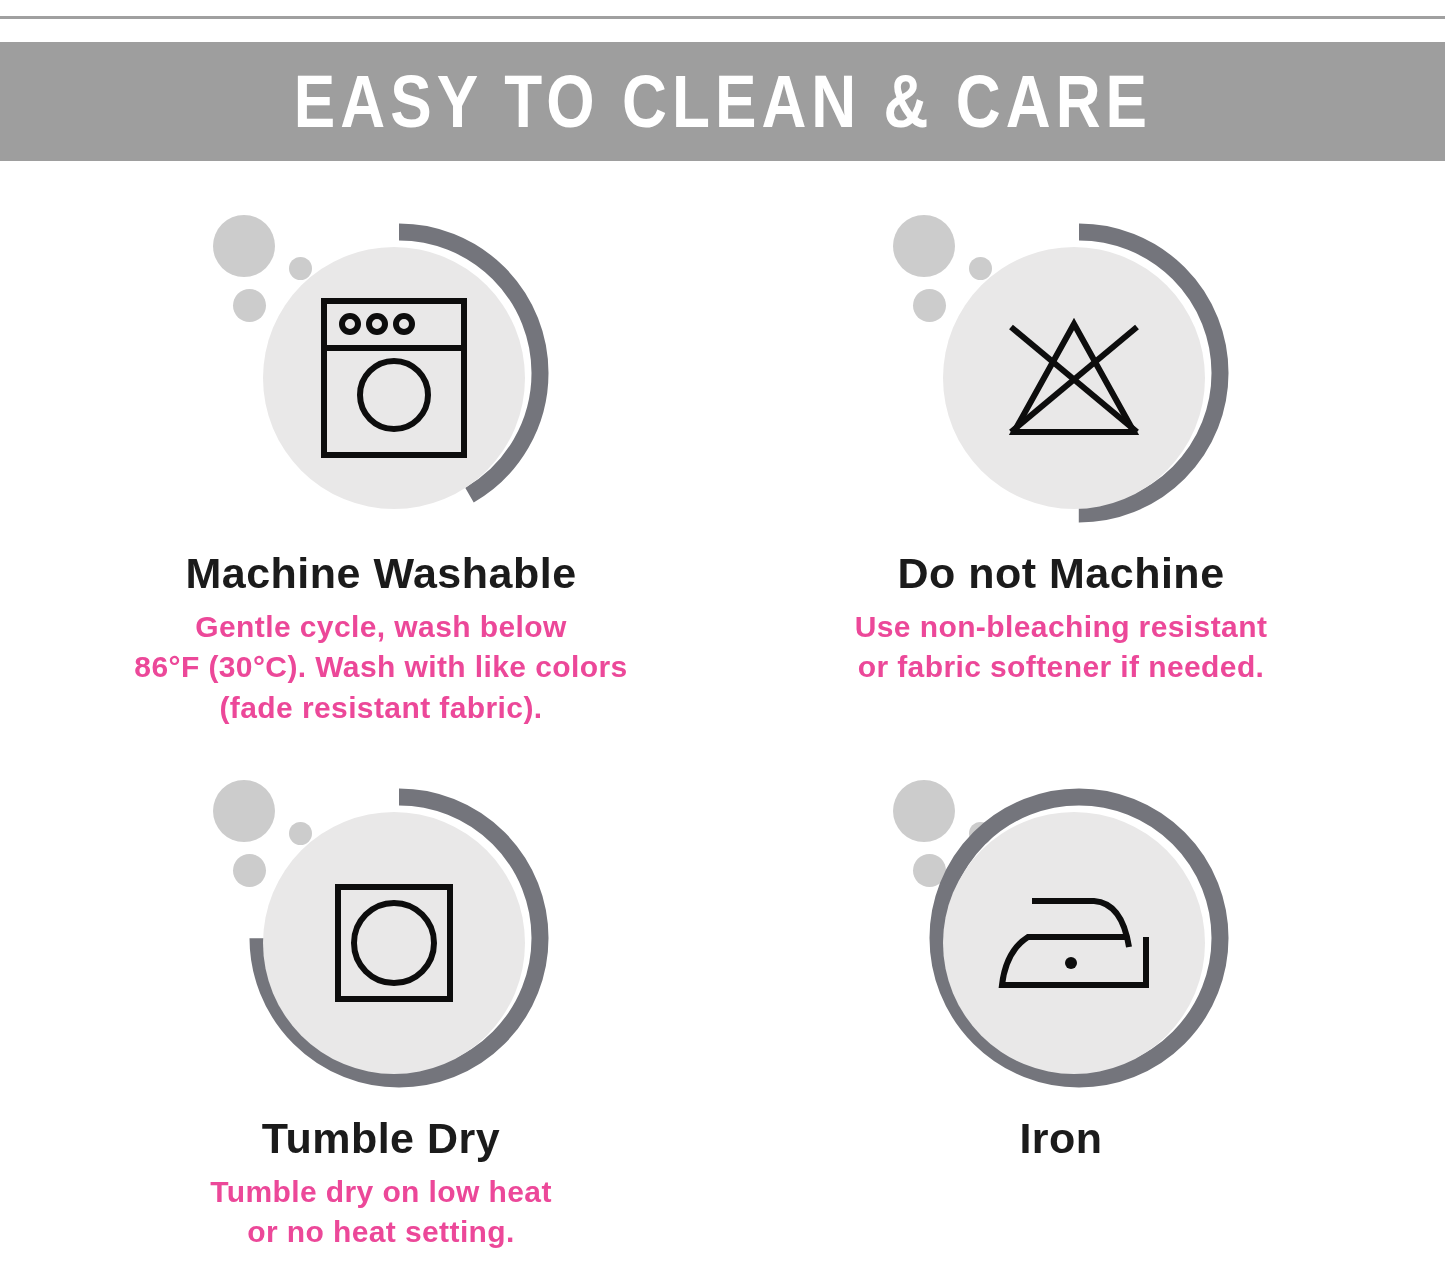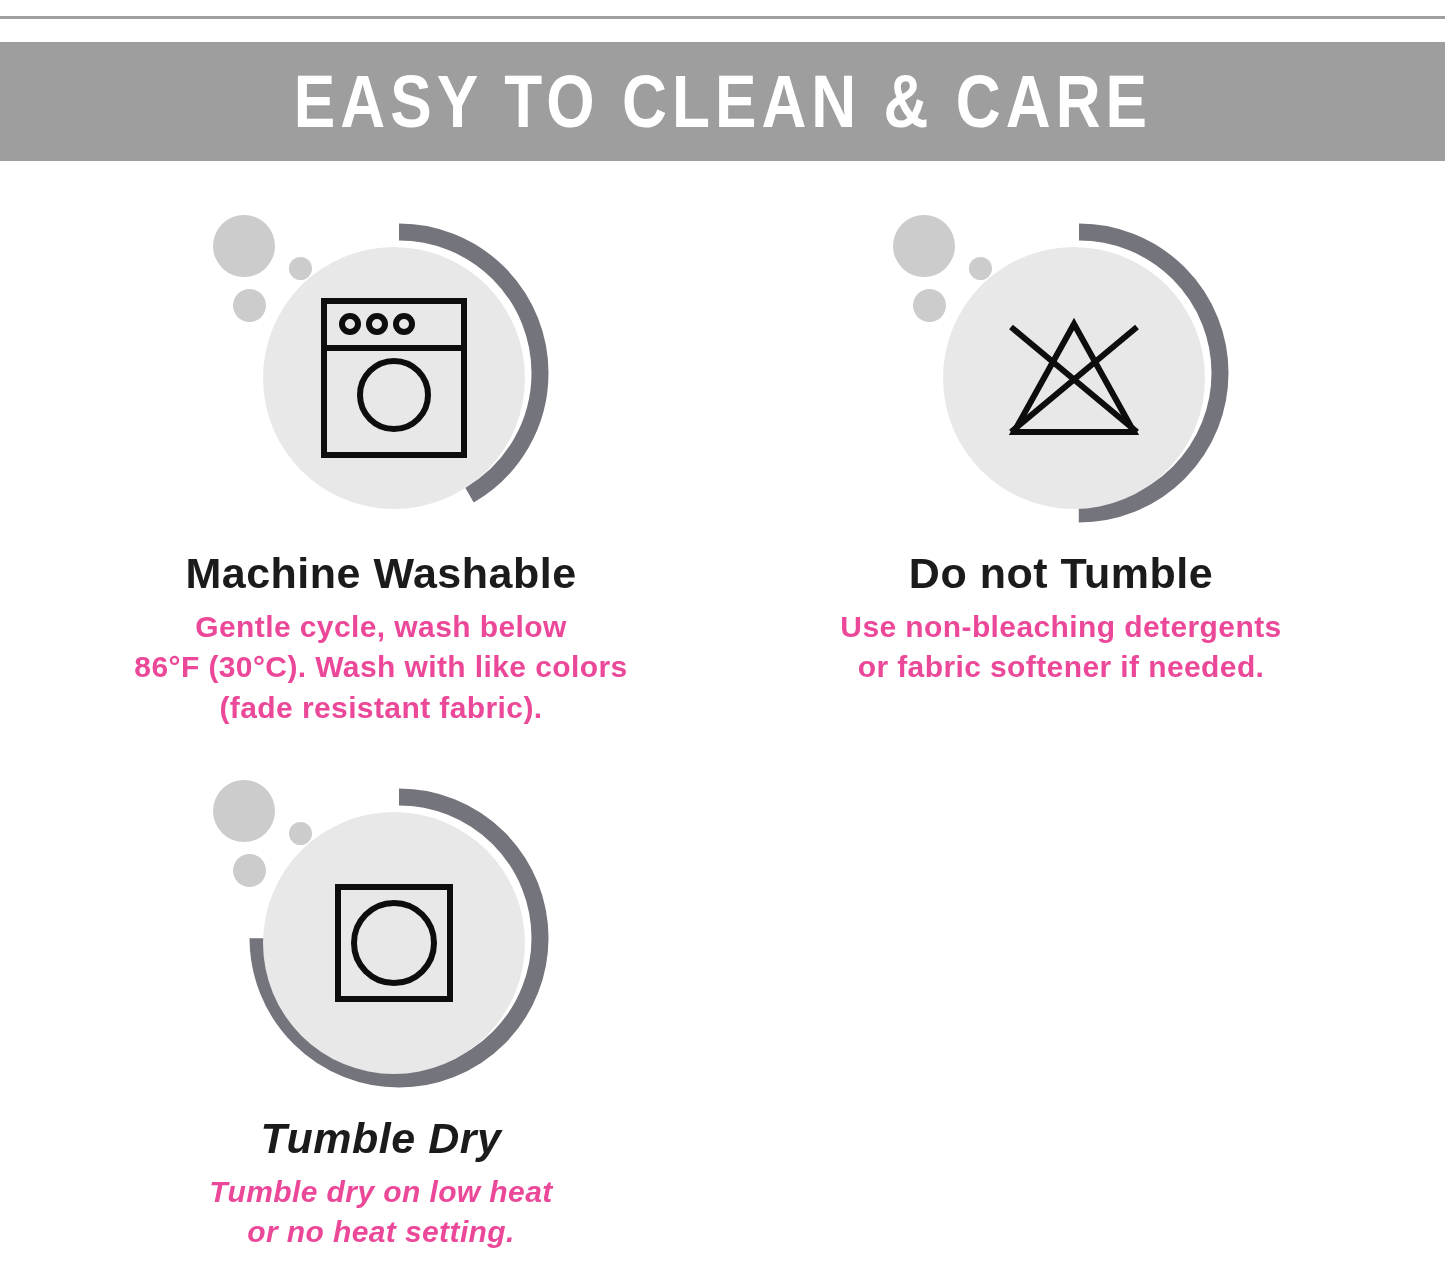--- a/index.html
+++ b/index.html
@@ -66,21 +66,21 @@
     height: 1118px;
     padding-left: 32px;
   }
 
   .care-card {
     position: absolute;
     width: 722px;
     text-align: center;
   }
   .card-r0 { top: 40px; }
-  .card-r1 { top: 605px; font-style: italic; }
+  .card-r1 { top: 605px; }
   .card-c0 { left: 20px; }
   .card-c1 { left: 700px; }
 
   
   .badge {
     position: relative;
     width: 360px;
     height: 340px;
     margin: 0 auto;
   }
@@ -226,22 +226,22 @@
         <div class="glyph">
           <svg width="142" height="118" viewBox="0 0 142 118">
 
             <path d="M71 5 L131 113 L11 113 Z"></path>
 
             <line x1="8" y1="8" x2="134" y2="113"></line>
             <line x1="134" y1="8" x2="8" y2="113"></line>
           </svg>
         </div>
       </div>
-      <h2 class="card-title">Do not Tumble</h2>
-      <p class="card-body">Use non-bleaching detergents
+      <h2 class="card-title">Do not Machine</h2>
+      <p class="card-body">Use non-bleaching resistant
 or fabric softener if needed.</p>
     </div>
 
     <div class="care-card card-r1 card-c0">
       <div class="badge">
         <span class="bubble bubble-lg"></span>
         <span class="bubble bubble-sm"></span>
         <span class="bubble bubble-md"></span>
 
         <svg class="ring-svg" viewBox="0 0 300 300">
@@ -256,15 +256,42 @@
             <rect x="6" y="6" width="112" height="112"></rect>
             <circle cx="62" cy="62" r="40" stroke-width="9"></circle>
           </svg>
         </div>
       </div>
       <h2 class="card-title">Tumble Dry</h2>
       <p class="card-body narrow">Tumble dry on low heat
 or no heat setting.</p>
     </div>
 
+    <div class="care-card card-r1 card-c1">
+      <div class="badge">
+        <span class="bubble bubble-lg"></span>
+        <span class="bubble bubble-sm"></span>
+        <span class="bubble bubble-md"></span>
+
+        <svg class="ring-svg" viewBox="0 0 300 300">
+
+          <circle cx="150" cy="150" r="141" transform="rotate(-90 150 150)"></circle>
+        </svg>
+
+        <div class="disc"></div>
+
+        <div class="glyph">
+          <svg width="152" height="96" viewBox="0 0 152 96">
+
+            <path d="M34 6 L96 6 Q124 8 131 52"></path>
+
+            <path d="M131 42 L30 42 Q8 56 4 90 L148 90 L148 42"></path>
+
+            <circle class="solid" cx="73" cy="68" r="6"></circle>
+          </svg>
+        </div>
+      </div>
+      <h2 class="card-title">Iron</h2>
+      <p class="card-body"></p>
+    </div>
 
   </div>
 </div>
 
 </body></html>

